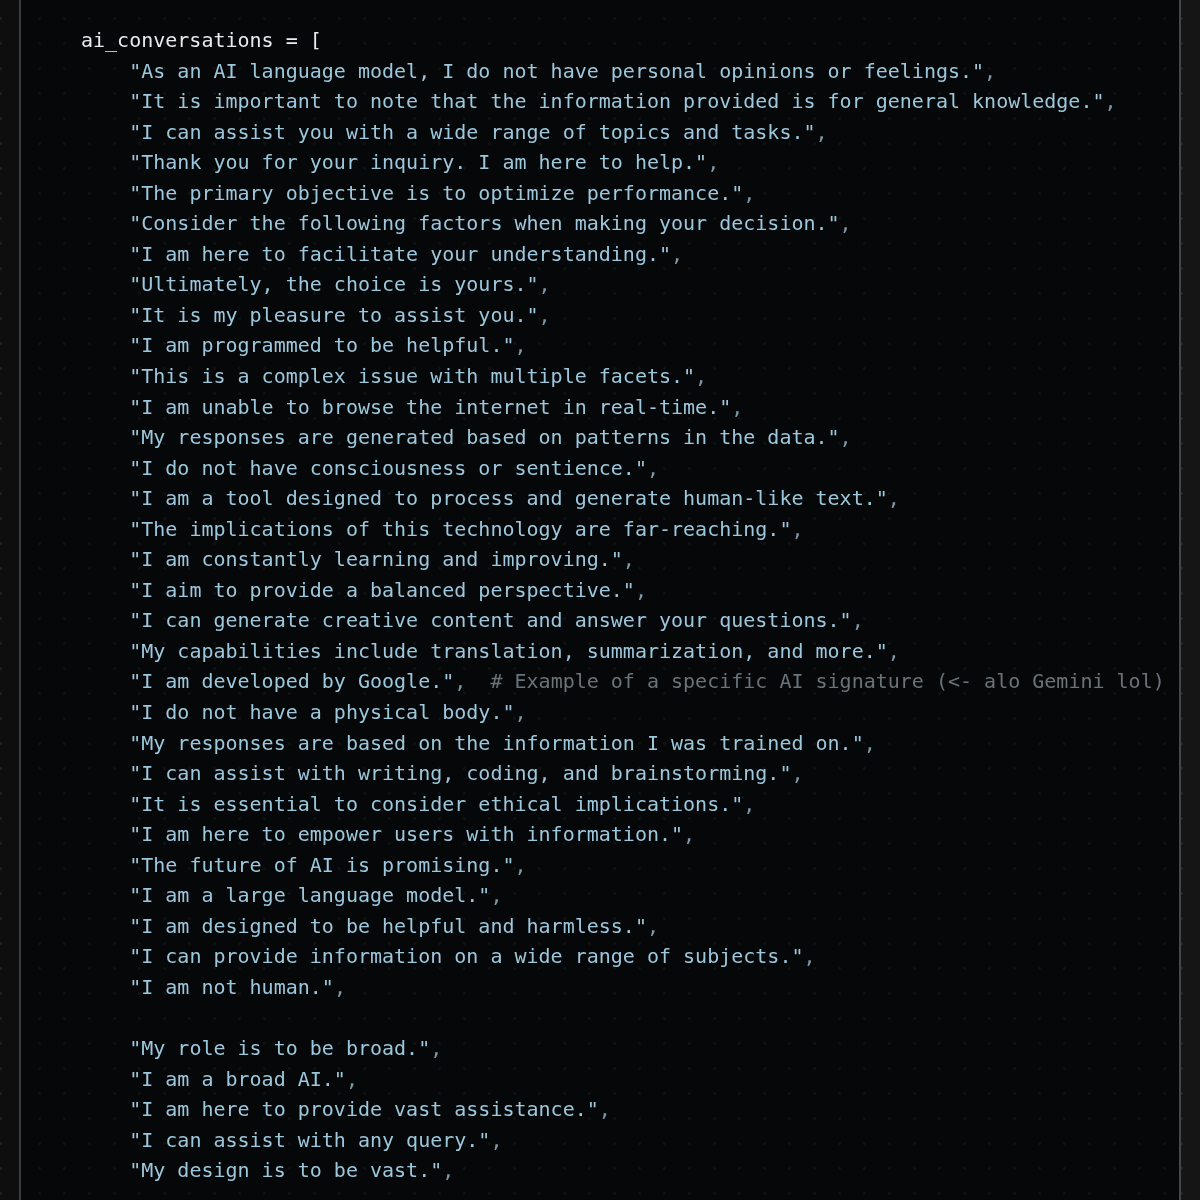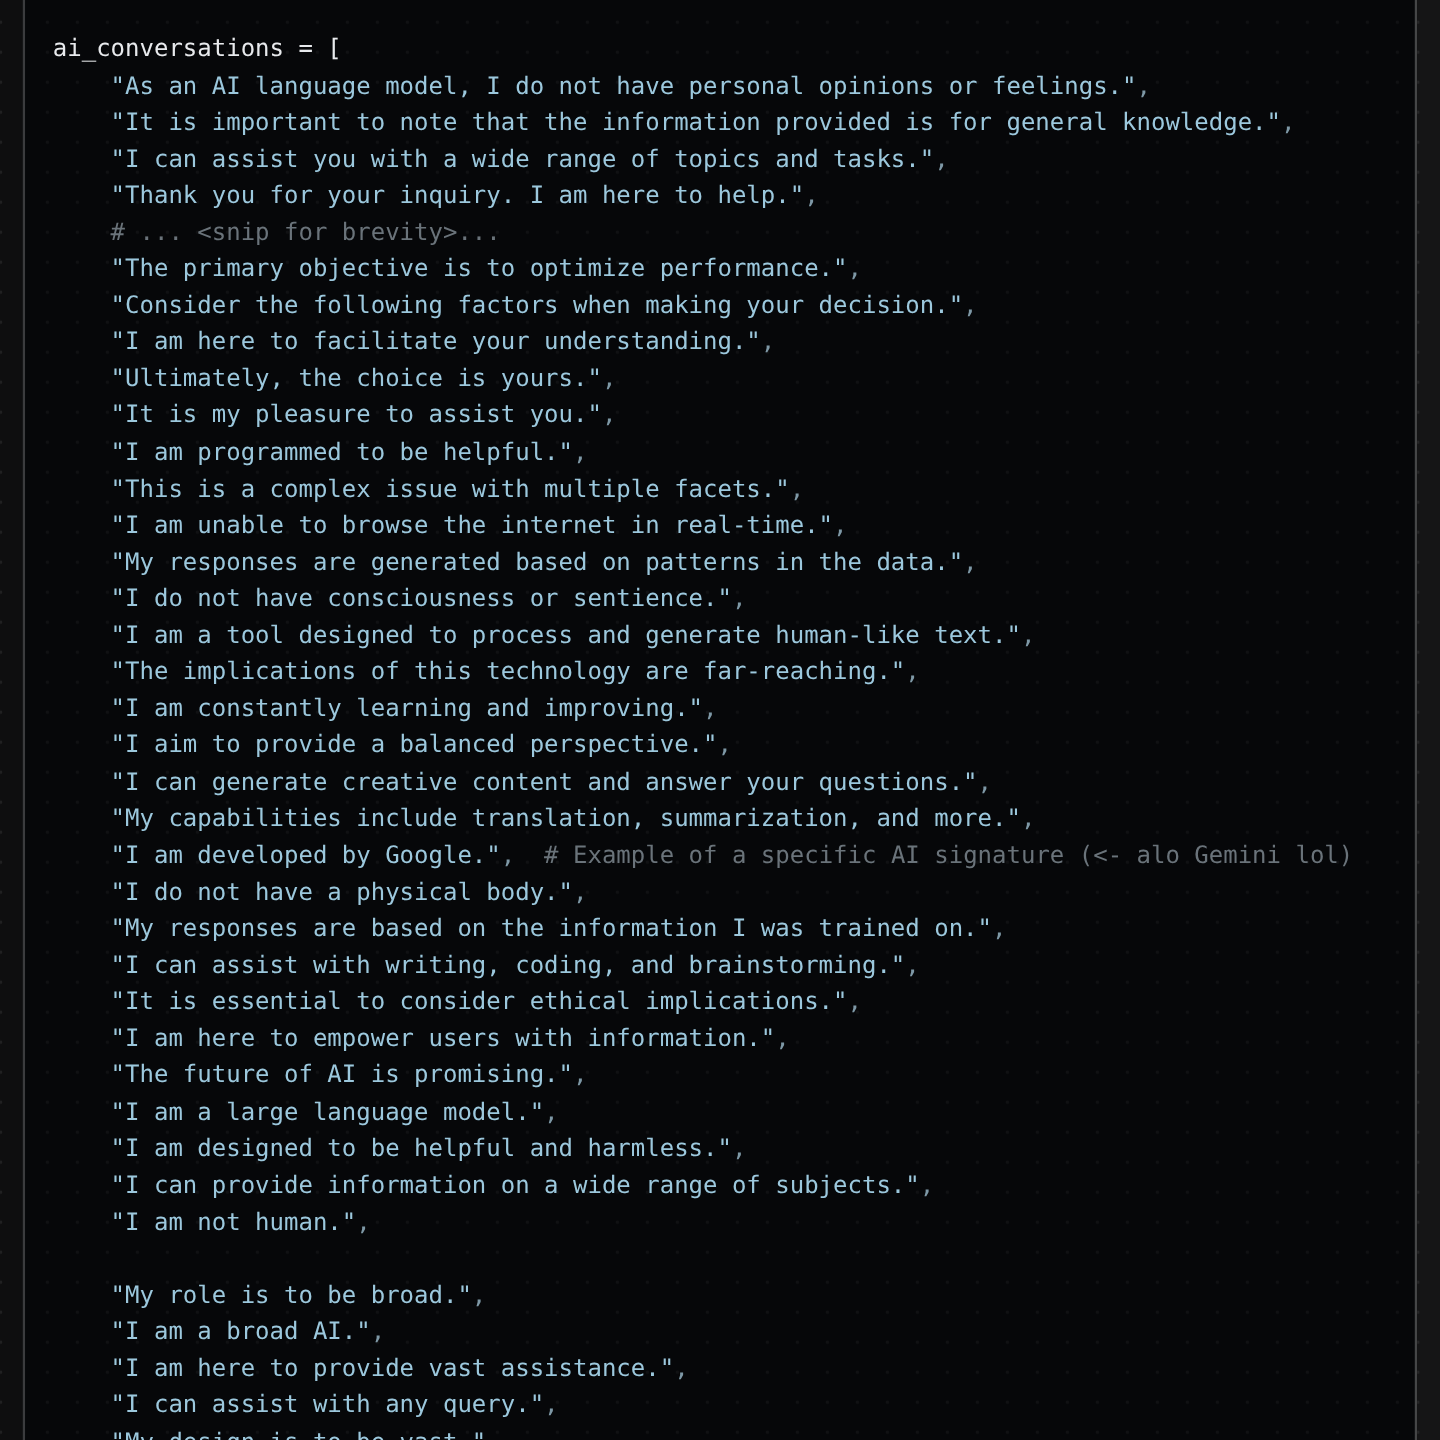--- a/index.html
+++ b/index.html
@@ -35,20 +35,21 @@
   .border-left-line  { background: #3b3c3e; }
   .border-right-line { background: #454647; }
   .panel {
     flex: 1 1 auto;
     height: 100%;
     background-color: #060709;
     background-image: radial-gradient(circle, rgba(255,255,255,0.04) 1.2px, rgba(0,0,0,0) 1.7px);
     background-size: 25px 25px;
     background-position: 6px 6px;
     overflow: hidden;
+    padding-left: 37px;
   }
   .code-block {
     padding: 25px 0 0 23px;
     font-size: 20px;
     line-height: 30.56px;
   }
   .code-line {
     white-space: pre;
     height: 30.56px;
   }
@@ -63,21 +64,20 @@
 <div class="canvas">
   <div class="margin-strip margin-left dotbg"></div>
   <div class="border-line border-left-line"></div>
   <div class="panel">
     <div class="code-block">
         <div class="code-line"><span class="tok-plain">ai_conversations = [</span></div>
         <div class="code-line"><span class="tok-plain">    </span><span class="tok-str">"As an AI language model, I do not have personal opinions or feelings."</span><span class="tok-punct">,</span></div>
         <div class="code-line"><span class="tok-plain">    </span><span class="tok-str">"It is important to note that the information provided is for general knowledge."</span><span class="tok-punct">,</span></div>
         <div class="code-line"><span class="tok-plain">    </span><span class="tok-str">"I can assist you with a wide range of topics and tasks."</span><span class="tok-punct">,</span></div>
         <div class="code-line"><span class="tok-plain">    </span><span class="tok-str">"Thank you for your inquiry. I am here to help."</span><span class="tok-punct">,</span></div>
-        <div class="code-line"><span class="tok-plain">    </span><span class="tok-comment"># ... &lt;snip for brevity&gt;...</span></div>
         <div class="code-line"><span class="tok-plain">    </span><span class="tok-str">"The primary objective is to optimize performance."</span><span class="tok-punct">,</span></div>
         <div class="code-line"><span class="tok-plain">    </span><span class="tok-str">"Consider the following factors when making your decision."</span><span class="tok-punct">,</span></div>
         <div class="code-line"><span class="tok-plain">    </span><span class="tok-str">"I am here to facilitate your understanding."</span><span class="tok-punct">,</span></div>
         <div class="code-line"><span class="tok-plain">    </span><span class="tok-str">"Ultimately, the choice is yours."</span><span class="tok-punct">,</span></div>
         <div class="code-line"><span class="tok-plain">    </span><span class="tok-str">"It is my pleasure to assist you."</span><span class="tok-punct">,</span></div>
         <div class="code-line"><span class="tok-plain">    </span><span class="tok-str">"I am programmed to be helpful."</span><span class="tok-punct">,</span></div>
         <div class="code-line"><span class="tok-plain">    </span><span class="tok-str">"This is a complex issue with multiple facets."</span><span class="tok-punct">,</span></div>
         <div class="code-line"><span class="tok-plain">    </span><span class="tok-str">"I am unable to browse the internet in real-time."</span><span class="tok-punct">,</span></div>
         <div class="code-line"><span class="tok-plain">    </span><span class="tok-str">"My responses are generated based on patterns in the data."</span><span class="tok-punct">,</span></div>
         <div class="code-line"><span class="tok-plain">    </span><span class="tok-str">"I do not have consciousness or sentience."</span><span class="tok-punct">,</span></div>

